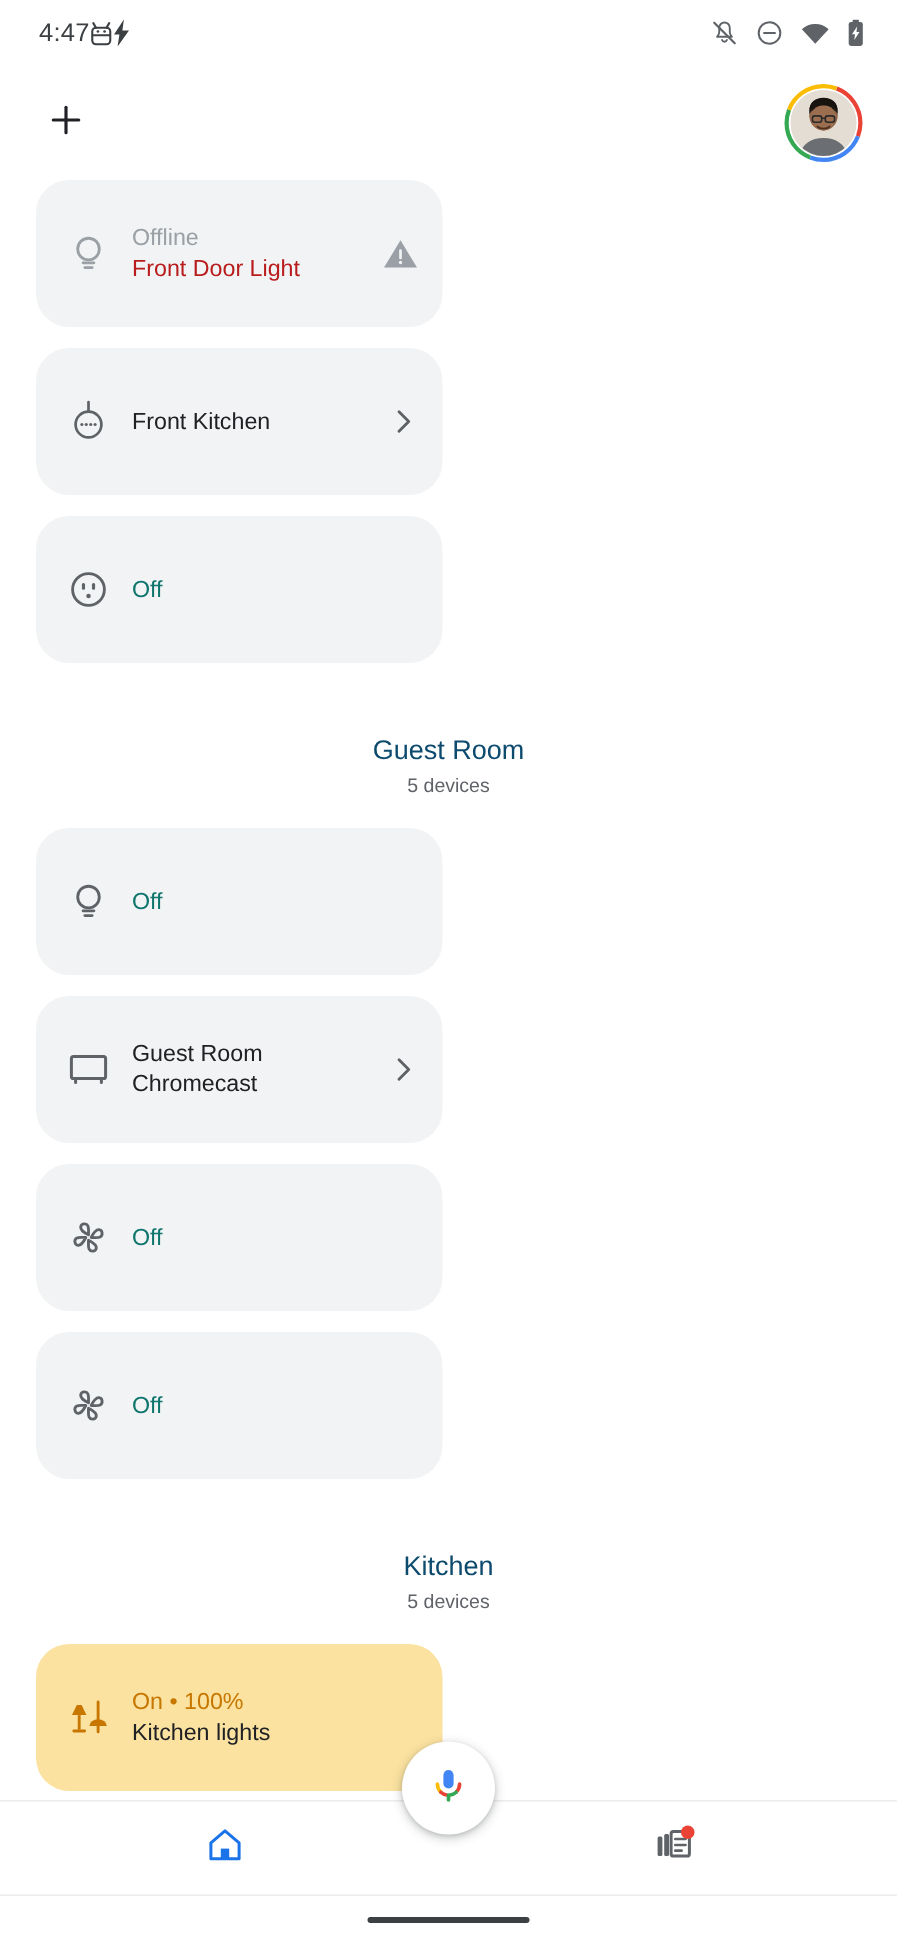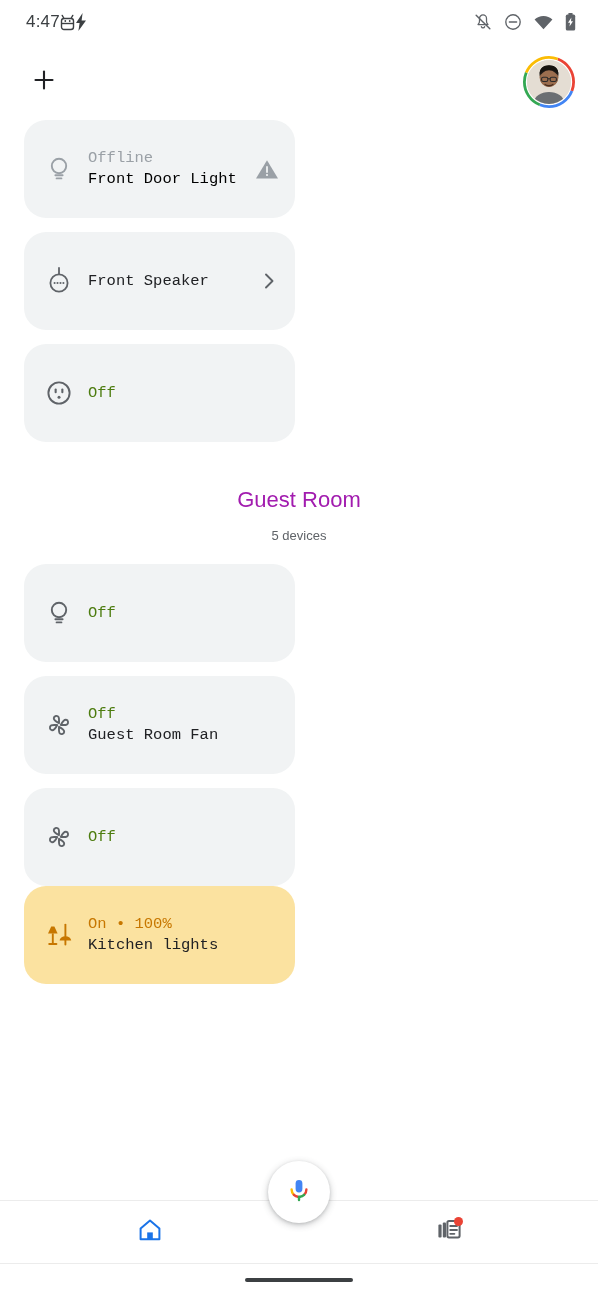--- a/index.html
+++ b/index.html
@@ -65,77 +65,76 @@
   .card {
     background:#f1f3f4;
     border-radius:22px;
     min-height:98px;
     display:flex;
     align-items:center;
     padding:0 16px 0 18px;
     cursor:pointer;
     width:271px;
     flex:0 0 271px;
-    font-family:Liberation Mono, monospace;
   }
   .card.on {
     background:#fbe2a0;
   }
   .card-ic {
     flex:0 0 auto;
     width:34px;
     display:flex; align-items:center; justify-content:center;
     margin-right:12px;
   }
   .card-txt {
     flex:1 1 auto;
     min-width:0;
     display:flex;
     flex-direction:column;
     justify-content:center;
   }
   .card-state {
     font-size:15.5px;
     line-height:21px;
-    color:#4d7c0f;
+    color:#0f766e;
     white-space:nowrap;
   }
   .card-name {
     font-size:15.5px;
     line-height:21px;
     color:#202124;
     font-weight:500;
   }
   .card-name.two-line { line-height:20px; }
   .card.offline .card-state { color:#9aa0a6; }
-  .card.offline .card-name { color:#000000; font-weight:400; }
+  .card.offline .card-name { color:#b91c1c; font-weight:400; }
   .card.on .card-state { color:#c77700; font-weight:500; }
   .card.on .card-name { color:#202124; }
   .card-trail {
     flex:0 0 auto;
     margin-left:8px;
     display:flex; align-items:center; justify-content:center;
   }
 
   
   .room-head {
     text-align:center;
     padding:46px 0 18px;
   }
   .room-title {
-    font-size:22px;
+    font-size:18px;
     font-weight:500;
-    color:#a21caf;
+    color:#0c4a6e;
     line-height:24px;
   }
   .room-sub {
     font-size:13px;
     color:#5f6368;
     line-height:20px;
-    margin-top:14px;
+    margin-top:2px;
   }
 
   
   .bottom-wrap {
     position:absolute;
     left:0; right:0; bottom:0;
     background:#ffffff;
   }
   .bottom-nav {
     height:64px;
@@ -305,21 +304,21 @@
         <svg width="28" height="30" viewBox="0 0 28 30">
           <line x1="14" y1="2" x2="14" y2="8" stroke="#5f6368" stroke-width="1.8" stroke-linecap="round"></line>
           <circle cx="14" cy="17" r="8.6" fill="none" stroke="#5f6368" stroke-width="1.8"></circle>
           <circle cx="9.6" cy="17" r="1.05" fill="#5f6368"></circle>
           <circle cx="12.5" cy="17" r="1.05" fill="#5f6368"></circle>
           <circle cx="15.5" cy="17" r="1.05" fill="#5f6368"></circle>
           <circle cx="18.4" cy="17" r="1.05" fill="#5f6368"></circle>
         </svg>
       </div>
       <div class="card-txt">
-        <span class="card-name">Front Speaker</span>
+        <span class="card-name">Front Kitchen</span>
       </div>
       <div class="card-trail">
         <svg width="20" height="20" viewBox="0 0 20 20">
           <path d="M7 3.5 13.5 10 7 16.5" fill="none" stroke="#5f6368" stroke-width="1.9" stroke-linecap="round" stroke-linejoin="round"></path>
         </svg>
       </div>
     </div>
 
     <div class="card">
       <div class="card-ic">
@@ -350,36 +349,52 @@
           <circle cx="13" cy="11" r="7.2" fill="none" stroke="#5f6368" stroke-width="1.9"></circle>
           <line x1="9.4" y1="20.2" x2="16.6" y2="20.2" stroke="#5f6368" stroke-width="1.9" stroke-linecap="round"></line>
           <line x1="10.6" y1="23.4" x2="15.4" y2="23.4" stroke="#5f6368" stroke-width="1.9" stroke-linecap="round"></line>
         </svg>
       </div>
       <div class="card-txt">
         <span class="card-state">Off</span>
       </div>
     </div>
 
+    <div class="card">
+      <div class="card-ic">
+        <svg width="28" height="26" viewBox="0 0 28 26">
+          <rect x="2.6" y="4.4" width="22.8" height="14.6" rx="1.4" fill="none" stroke="#5f6368" stroke-width="2"></rect>
+          <line x1="5.4" y1="21.6" x2="5.4" y2="19" stroke="#5f6368" stroke-width="2" stroke-linecap="round"></line>
+          <line x1="22.6" y1="21.6" x2="22.6" y2="19" stroke="#5f6368" stroke-width="2" stroke-linecap="round"></line>
+        </svg>
+      </div>
+      <div class="card-txt">
+        <span class="card-name two-line">Guest Room Chromecast</span>
+      </div>
+      <div class="card-trail">
+        <svg width="20" height="20" viewBox="0 0 20 20">
+          <path d="M7 3.5 13.5 10 7 16.5" fill="none" stroke="#5f6368" stroke-width="1.9" stroke-linecap="round" stroke-linejoin="round"></path>
+        </svg>
+      </div>
+    </div>
 
 
     <div class="card">
       <div class="card-ic">
         <svg width="30" height="30" viewBox="0 0 30 30">
           <g fill="none" stroke="#5f6368" stroke-width="1.9" stroke-linejoin="round">
             <path d="M15 13.2c0-3 .3-4.6-.4-6-1-2-4.6-1.6-4.8.8-.2 2 2.2 3.7 5.2 5.2z"></path>
             <path d="M16.8 15c3 0 4.6.3 6-.4 2-1 1.6-4.6-.8-4.8-2-.2-3.7 2.2-5.2 5.2z"></path>
             <path d="M15 16.8c0 3-.3 4.6.4 6 1 2 4.6 1.6 4.8-.8.2-2-2.2-3.7-5.2-5.2z"></path>
             <path d="M13.2 15c-3 0-4.6-.3-6 .4-2 1-1.6 4.6.8 4.8 2 .2 3.7-2.2 5.2-5.2z"></path>
           </g>
         </svg>
       </div>
       <div class="card-txt">
         <span class="card-state">Off</span>
-        <span class="card-name">Guest Room Fan</span>
       </div>
     </div>
 
     <div class="card">
       <div class="card-ic">
         <svg width="30" height="30" viewBox="0 0 30 30">
           <g fill="none" stroke="#5f6368" stroke-width="1.9" stroke-linejoin="round">
             <path d="M15 13.2c0-3 .3-4.6-.4-6-1-2-4.6-1.6-4.8.8-.2 2 2.2 3.7 5.2 5.2z"></path>
             <path d="M16.8 15c3 0 4.6.3 6-.4 2-1 1.6-4.6-.8-4.8-2-.2-3.7 2.2-5.2 5.2z"></path>
             <path d="M15 16.8c0 3-.3 4.6.4 6 1 2 4.6 1.6 4.8-.8.2-2-2.2-3.7-5.2-5.2z"></path>
@@ -387,20 +402,24 @@
           </g>
         </svg>
       </div>
       <div class="card-txt">
         <span class="card-state">Off</span>
       </div>
     </div>
 
   </div>
 
+  <div class="room-head">
+    <div class="room-title">Kitchen</div>
+    <div class="room-sub">5 devices</div>
+  </div>
 
   <div class="grid">
 
     <div class="card on">
       <div class="card-ic">
         <svg width="30" height="30" viewBox="0 0 30 30">
           <path d="M4 13.4 7.2 6.6h3.2l3.2 6.8z" fill="#c77700"></path>
           <line x1="8.8" y1="13.4" x2="8.8" y2="23.2" stroke="#c77700" stroke-width="1.9"></line>
           <line x1="5.2" y1="24" x2="12.4" y2="24" stroke="#c77700" stroke-width="1.9" stroke-linecap="round"></line>
           <line x1="21.4" y1="4.6" x2="21.4" y2="16.4" stroke="#c77700" stroke-width="1.9" stroke-linecap="round"></line>

